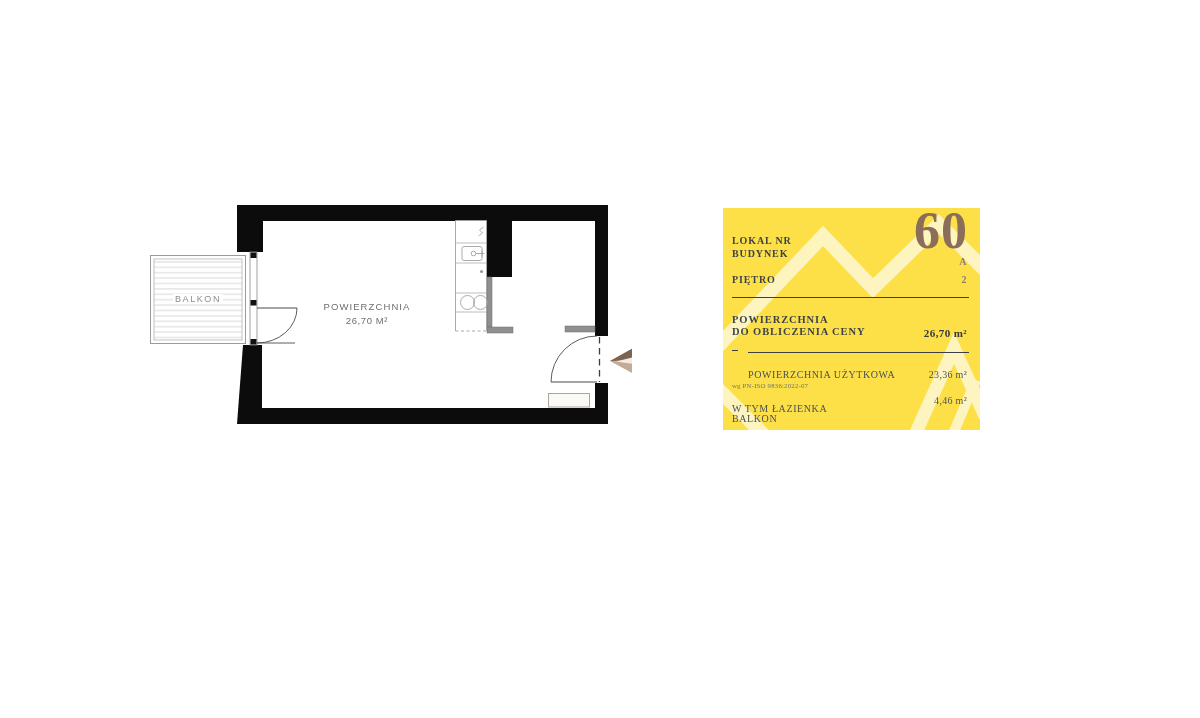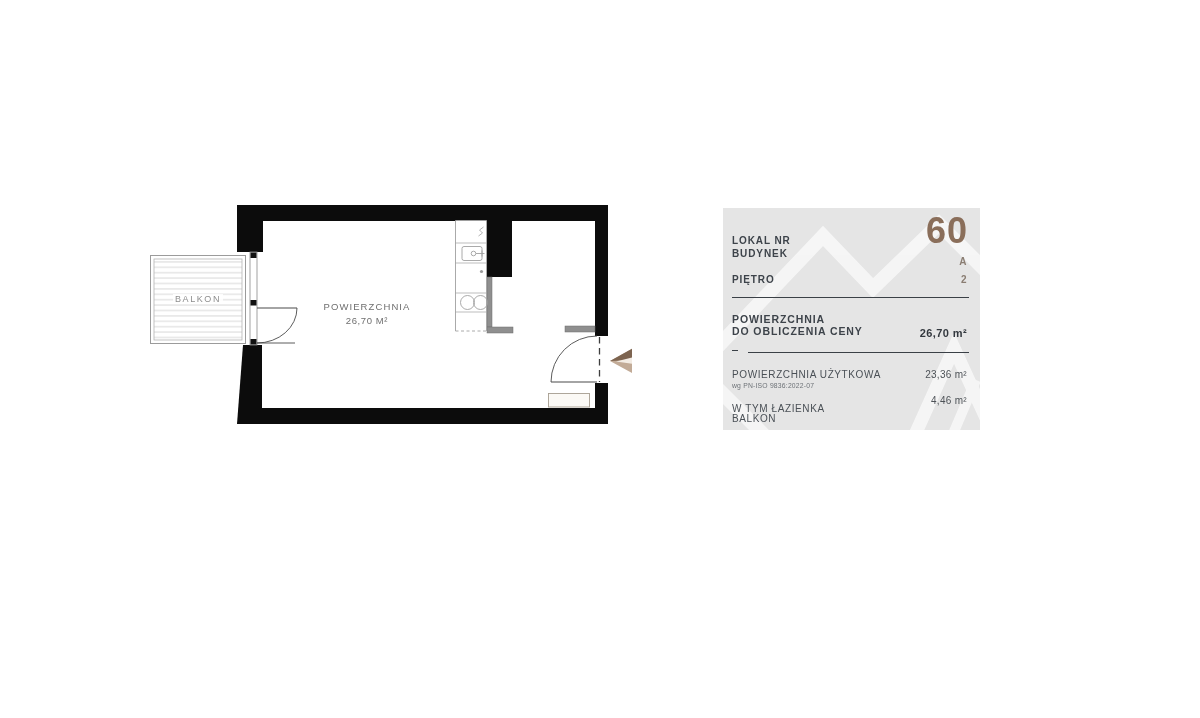--- a/index.html
+++ b/index.html
@@ -15,43 +15,43 @@
     position:absolute;text-transform:uppercase;color:#8e8e8e;
     font-size:9px;letter-spacing:1.6px;text-align:center;
   }
   .lbl-balkon{left:2px;top:94px;width:96px;}
   .lbl-balkon span{background:rgba(255,255,255,0.85);padding:0 2px;}
   .lbl-area{left:152px;top:101px;width:134px;color:#6f6f6f;letter-spacing:1.1px;font-size:9.5px;}
   .lbl-area .a2{margin-top:3px;letter-spacing:0.6px;}
   
   .panel{
     position:absolute;left:723px;top:208px;width:257px;height:222px;
-    background:#e5e5e5;overflow:hidden;
+    background:#fde047;overflow:hidden;font-family:Liberation Serif, serif;
   }
   .panel svg.wm{position:absolute;left:0;top:0;width:257px;height:222px;}
   .panel .content{position:absolute;left:0;top:0;width:257px;height:222px;}
   .plabel{
     position:absolute;left:9px;font-size:10px;font-weight:700;color:#3d434a;
     letter-spacing:0.9px;text-transform:uppercase;white-space:nowrap;
   }
   .pvalue{position:absolute;right:13px;font-size:10px;white-space:nowrap;}
   .v-big{
-    position:absolute;right:12px;top:6px;font-size:36px;line-height:34px;
+    position:absolute;right:12px;top:6px;font-size:52px;line-height:34px;
     font-weight:700;color:#8a6e5a;letter-spacing:1px;
   }
   .r-lokal{top:27px;}
   .r-budynek{top:40px;}  .v-budynek{top:48px;font-weight:700;color:#8a7d72;letter-spacing:0.5px;}
   .r-pietro{top:66px;}   .v-pietro{top:66px;font-weight:700;color:#8a7d72;letter-spacing:0.5px;}
   .divider{position:absolute;left:9px;right:11px;border-top:1.6px solid #3a4046;}
   .d1{top:89px;}
   .d2{top:144px;left:25px;}
   .d2-tick{position:absolute;left:9px;top:142px;width:6px;border-top:1.6px solid #3a4046;}
   .r-price{top:106px;line-height:11.5px;font-size:10.5px;}
   .v-price{top:119px;font-size:11px;font-weight:700;color:#33383e;letter-spacing:0.4px;}
-  .r-uzytkowa{top:161px;font-weight:400;color:#4a5056;letter-spacing:0.6px;}
+  .r-uzytkowa{top:161px;font-weight:400;color:#4a5056;letter-spacing:0.6px;margin-left:16px;}
   .v-uzytkowa{top:161px;color:#4d5257;letter-spacing:0.3px;}
   .r-note{position:absolute;left:9px;top:174px;font-size:6.8px;color:#6d7277;letter-spacing:0.2px;white-space:nowrap;}
   .r-lazienka{top:195px;font-weight:400;color:#4a5056;letter-spacing:0.6px;}
   .v-lazienka{top:187px;color:#4d5257;letter-spacing:0.3px;}
   .r-balkon{top:205px;font-weight:400;color:#4a5056;letter-spacing:0.6px;}
 </style>
 </head>
 <body>
 
 <div class="plan">

